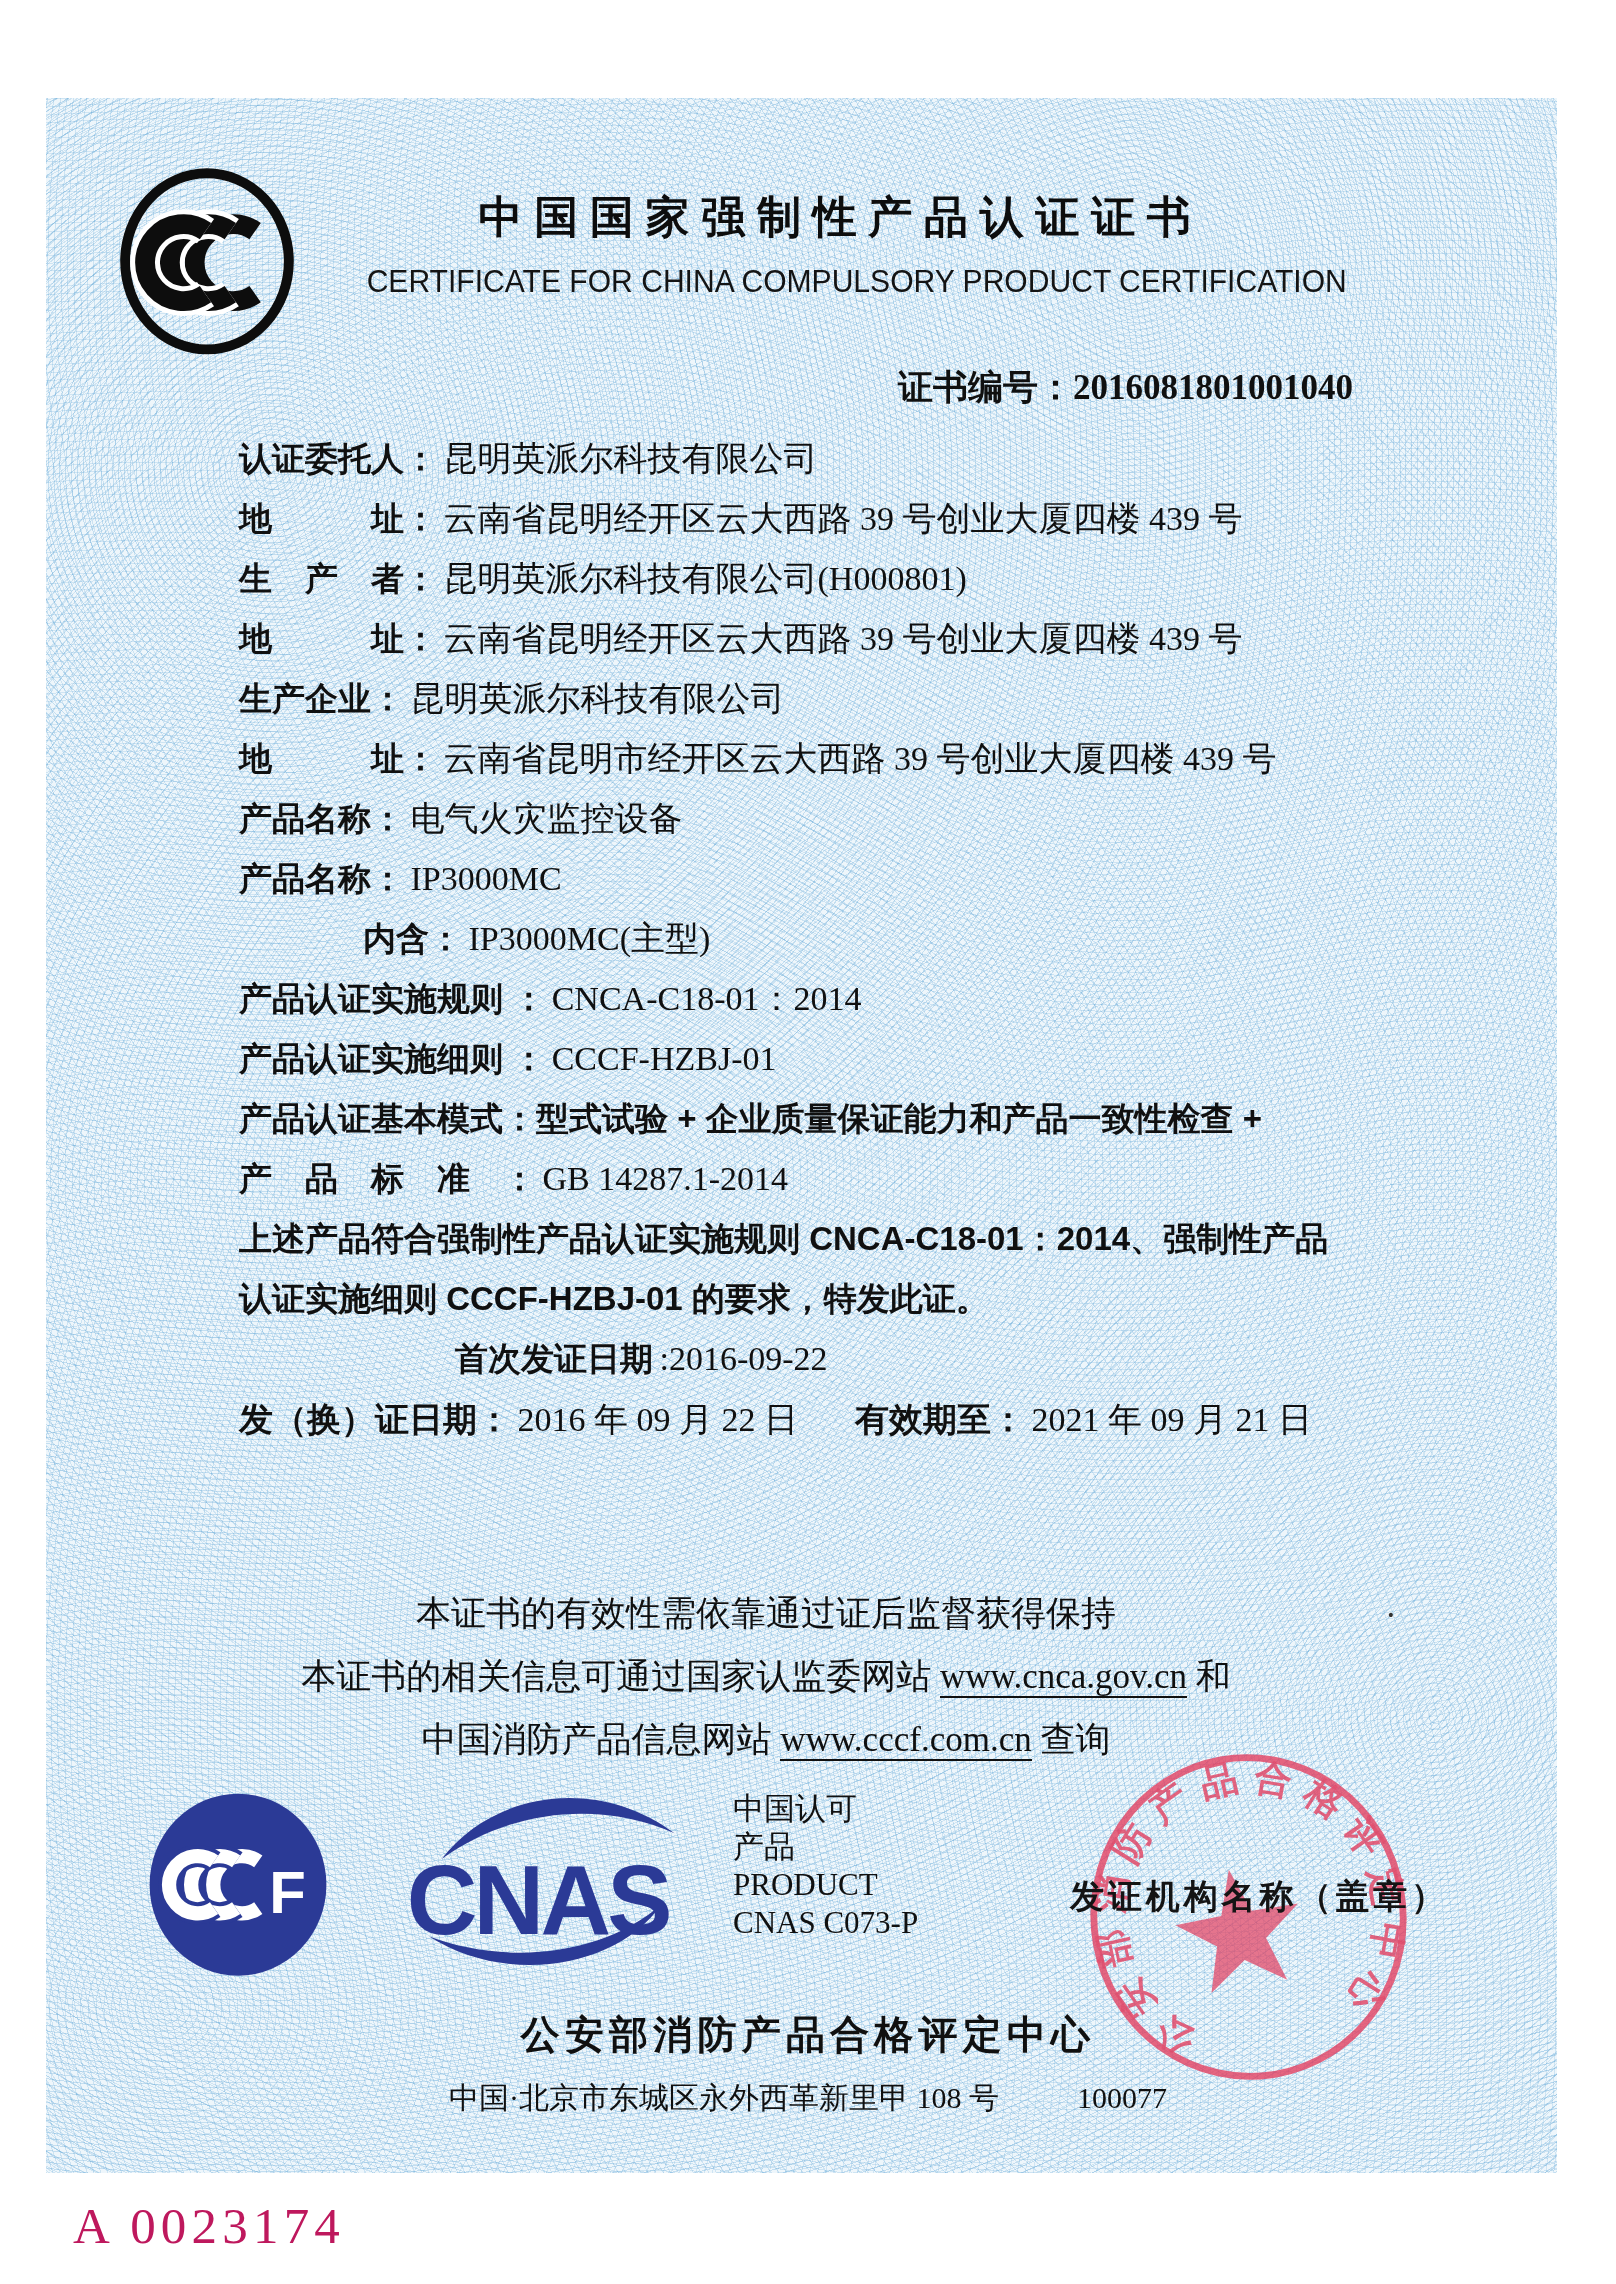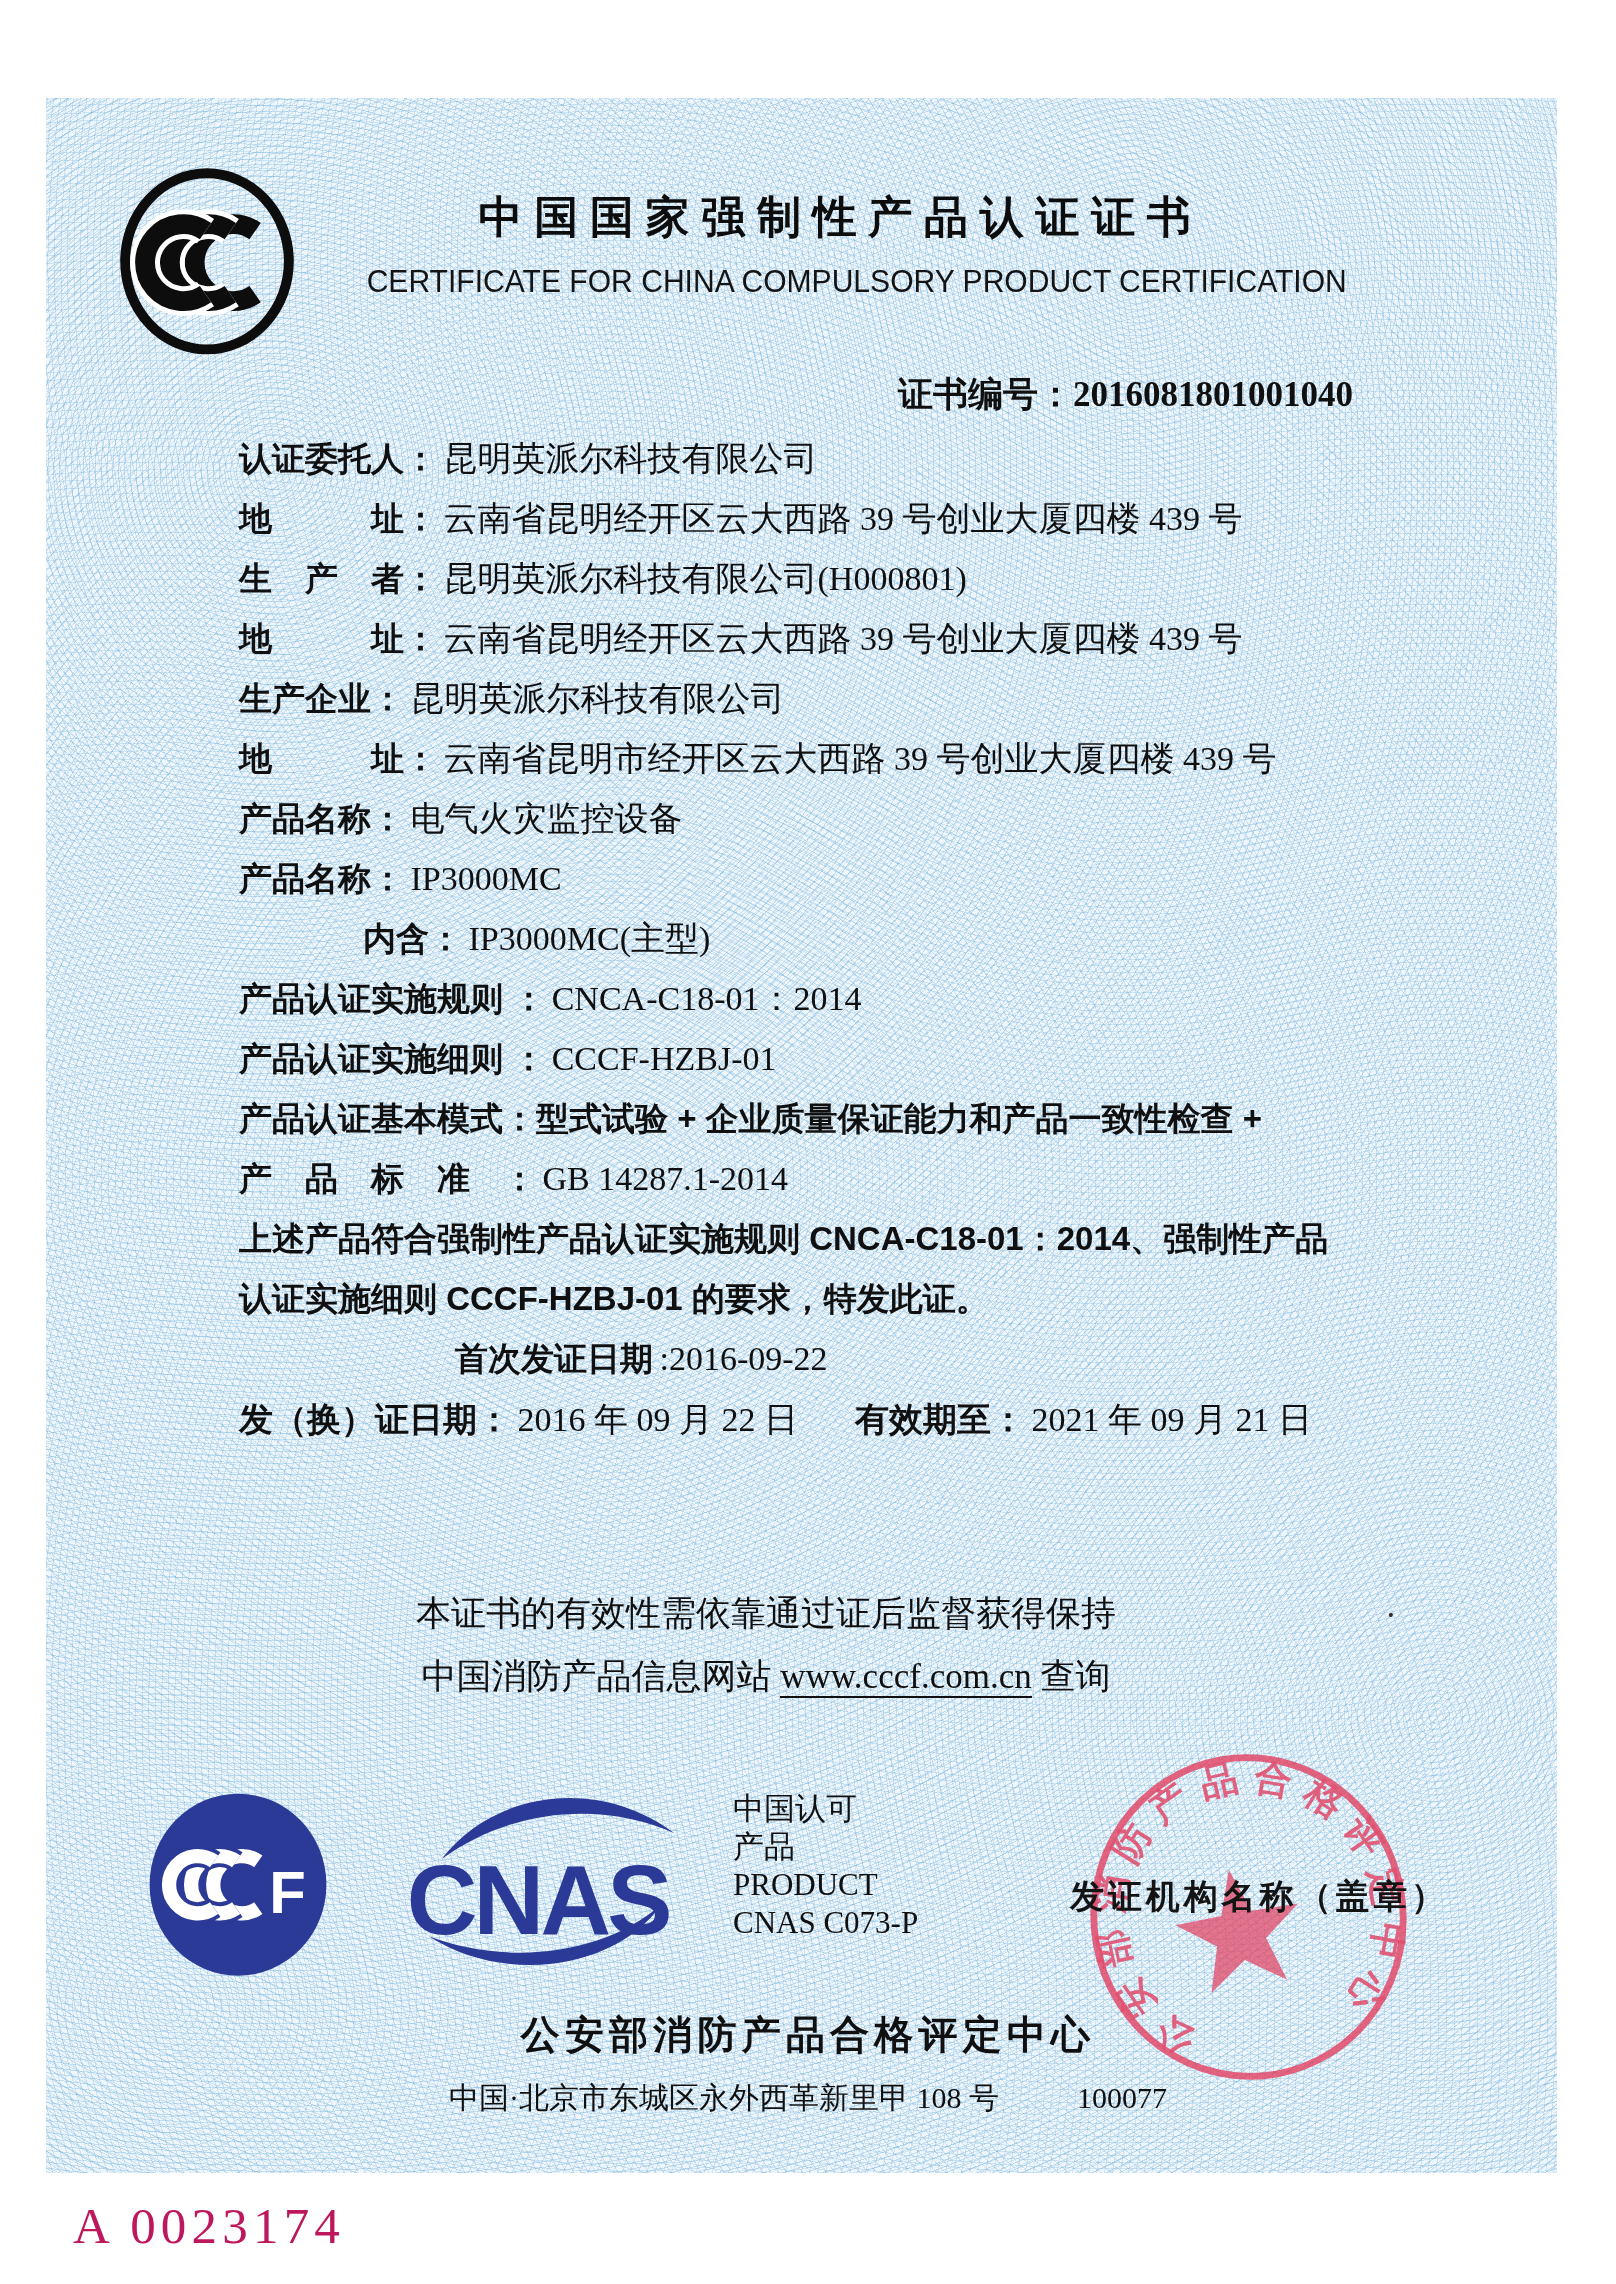--- a/index.html
+++ b/index.html
@@ -13,21 +13,21 @@
        repeating-radial-gradient(circle at 72% 8%,  rgba(96,166,214,.24) 0 1px, rgba(0,0,0,0) 1px 6.5px),
        repeating-radial-gradient(circle at 38% 52%, rgba(96,166,214,.22) 0 1px, rgba(0,0,0,0) 1px 7.2px),
        repeating-radial-gradient(circle at 92% 78%, rgba(96,166,214,.24) 0 1px, rgba(0,0,0,0) 1px 6.5px),
        repeating-radial-gradient(circle at 8% 92%,  rgba(96,166,214,.22) 0 1px, rgba(0,0,0,0) 1px 7.8px); padding-left: 16px;}
   .ccc-logo{position:absolute;left:68px;top:64px;width:186px;height:195px;}
   .header{position:absolute;left:306px;top:90px;width:977px;text-align:center;}
   .title{font-family:"Liberation Sans","DejaVu Sans",sans-serif;font-weight:bold;
          font-size:44px;letter-spacing:11.7px;color:#0d0d0d;white-space:nowrap;}
   .subtitle{margin-top:17px;font-family:"Liberation Sans","DejaVu Sans",sans-serif;
          font-size:31px;color:#141414;white-space:nowrap;transform:scaleX(.97);transform-origin:center;}
-  .certno{position:absolute;left:852px;top:266px;font-size:35px;font-weight:600;white-space:nowrap;margin-top:7px;}
+  .certno{position:absolute;left:852px;top:266px;font-size:35px;font-weight:600;white-space:nowrap;}
   
   .rows{position:absolute;left:193px;top:331px;width:1225px;}
   .row{height:60px;line-height:60px;white-space:nowrap;}
   .lab{font-family:"Liberation Sans","DejaVu Sans",sans-serif;font-weight:bold;font-size:33px;}
   .val{font-size:34px;margin-left:6.5px;}
   .vb{font-family:"Liberation Sans","DejaVu Sans",sans-serif;font-weight:bold;font-size:33px;}
   .indent{padding-left:124px;}
   .st{font-family:"Liberation Sans","DejaVu Sans",sans-serif;font-weight:bold;font-size:33px;}
   .fi{padding-left:216px;}
   .dates .lab{font-size:34px;}
@@ -94,20 +94,21 @@
       <div class="row"><span class="lab">产品认证基本模式：</span><span class="vb">型式试验 + 企业质量保证能力和产品一致性检查 +</span></div>
       <div class="row"><span class="lab">产　品　标　准　：</span><span class="val">GB 14287.1-2014</span></div>
       <div class="row st">上述产品符合强制性产品认证实施规则 CNCA-C18-01：2014、强制性产品</div>
       <div class="row st">认证实施细则 CCCF-HZBJ-01 的要求，特发此证。</div>
       <div class="row fi"><span class="lab">首次发证日期</span><span class="val">:2016-09-22</span></div>
       <div class="row dates"><span class="lab">发（换）证日期：</span><span class="val">2016 年 09 月 22 日</span><span class="lab gap">有效期至：</span><span class="val">2021 年 09 月 21 日</span></div>
     </div>
 
     <div class="notice">
       <div class="nline">本证书的有效性需依靠通过证后监督获得保持</div>
+      <div class="nline"><span>本证书的相关信息可通过国家认监委网站 </span><span class="u">www.cnca.gov.cn</span><span> 和</span></div>
       <div class="nline"><span>中国消防产品信息网站 </span><span class="u">www.cccf.com.cn</span><span> 查询</span></div>
     </div>
     <span class="straydot">·</span>
 
     <svg class="cccf-logo" viewBox="0 0 280 285">
       <ellipse cx="140" cy="142" rx="136" ry="140" fill="#2b3a96"></ellipse>
       <path d="M 171.2 106 A 44 44 0 1 0 171.2 178" fill="none" stroke="#ffffff" stroke-width="22"></path>
       <path d="M 137.2 106 A 44 44 0 1 0 137.2 178" fill="none" stroke="#2b3a96" stroke-width="34"></path>
       <path d="M 137.2 106 A 44 44 0 1 0 137.2 178" fill="none" stroke="#ffffff" stroke-width="22"></path>
       <path d="M 103.2 106 A 44 44 0 1 0 103.2 178" fill="none" stroke="#2b3a96" stroke-width="34"></path>

